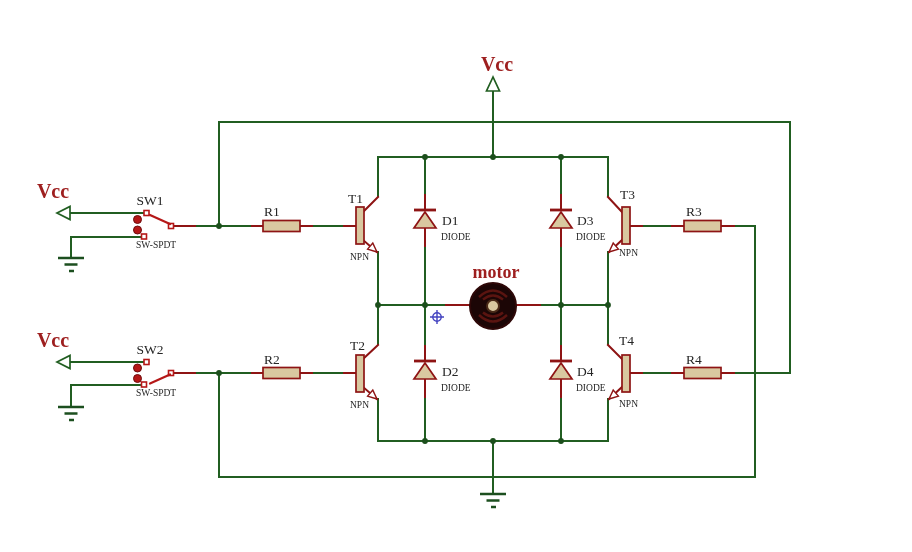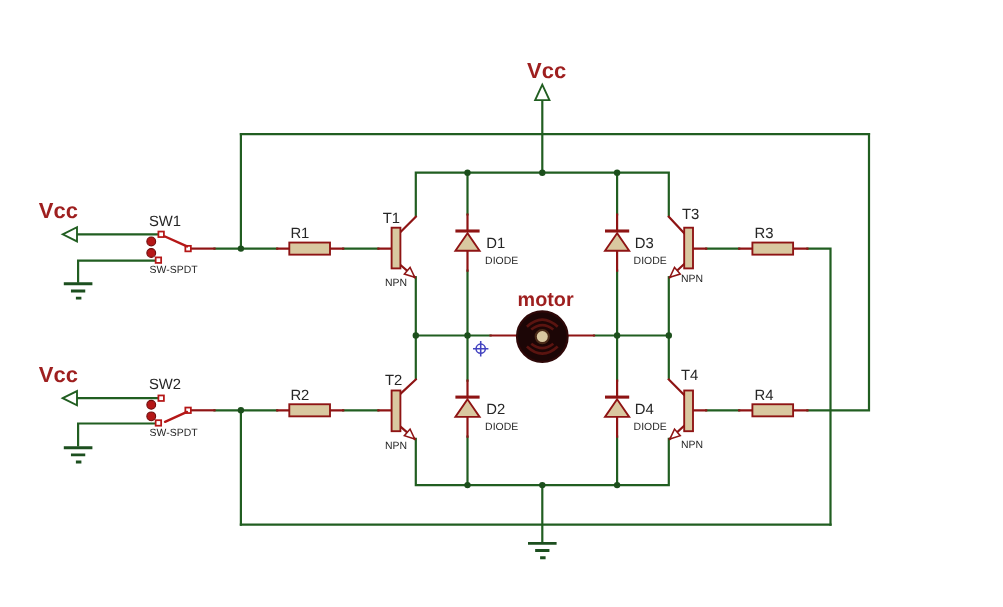--- a/index.html
+++ b/index.html
@@ -4,21 +4,21 @@
 <style>
   :root{
     --background:#ffffff; --wire:#215e21; --junction:#1c4f1c;
     --component-stroke:#8e1414; --component-fill:#d9c8a0; --pin:#8e1414;
     --switch-red:#b51717; --label-dark:#262626; --label-red:#9e1f1f;
     --motor-body:#1c0606; --motor-hub:#d9c8a0; --origin-blue:#4343c0;
     --ground:#1c4f1f;
   }
   html,body{margin:0;padding:0;background:#fff;}
   .stage{position:relative;width:800px;height:552px;background:var(--background);
-         font-family:Liberation Sans, sans-serif;overflow:hidden;}
+         font-family:Liberation Serif, serif;overflow:hidden;}
   svg{position:absolute;left:0;top:0;}
   .wire{stroke:var(--wire);stroke-width:2;fill:none;stroke-linecap:square;}
   .pin{stroke:var(--pin);stroke-width:2;fill:none;stroke-linecap:square;}
   .dot{fill:var(--junction);stroke:none;}
   .comp{fill:var(--component-fill);stroke:var(--component-stroke);stroke-width:1.7;}
   .dbar{stroke:var(--component-stroke);stroke-width:2.8;fill:none;}
   .earrow{fill:#ffffff;stroke:var(--component-stroke);stroke-width:1.4;}
   .sw-lever{stroke:var(--switch-red);stroke-width:2.2;fill:none;stroke-linecap:round;}
   .sw-dot{fill:var(--switch-red);stroke:#6e0d0d;stroke-width:1;}
   .sw-sq{fill:#ffffff;stroke:var(--switch-red);stroke-width:1.6;}

